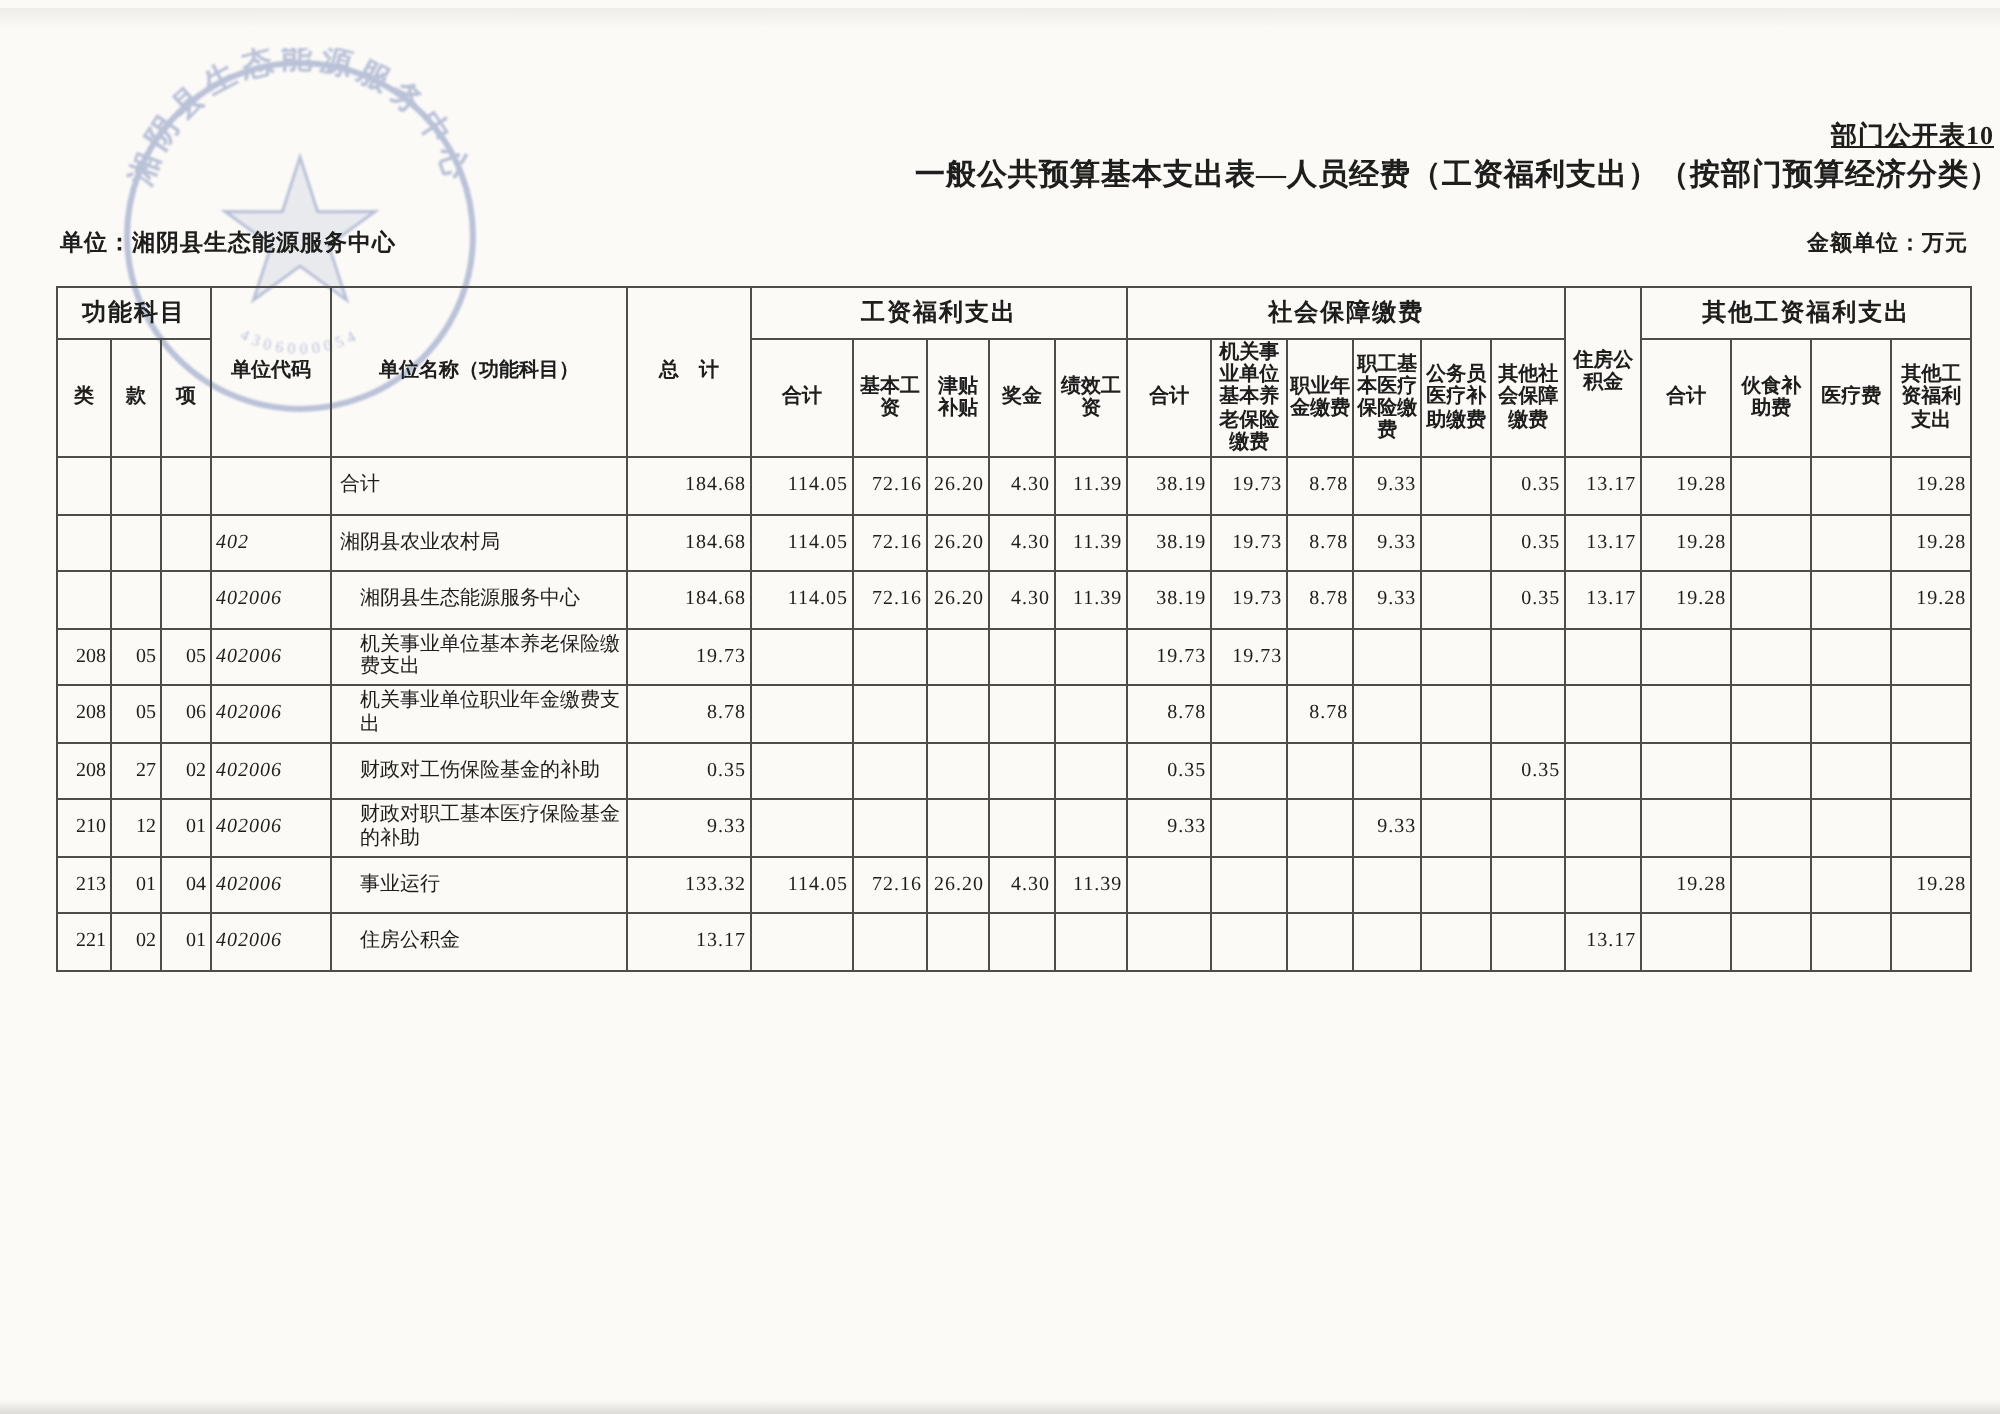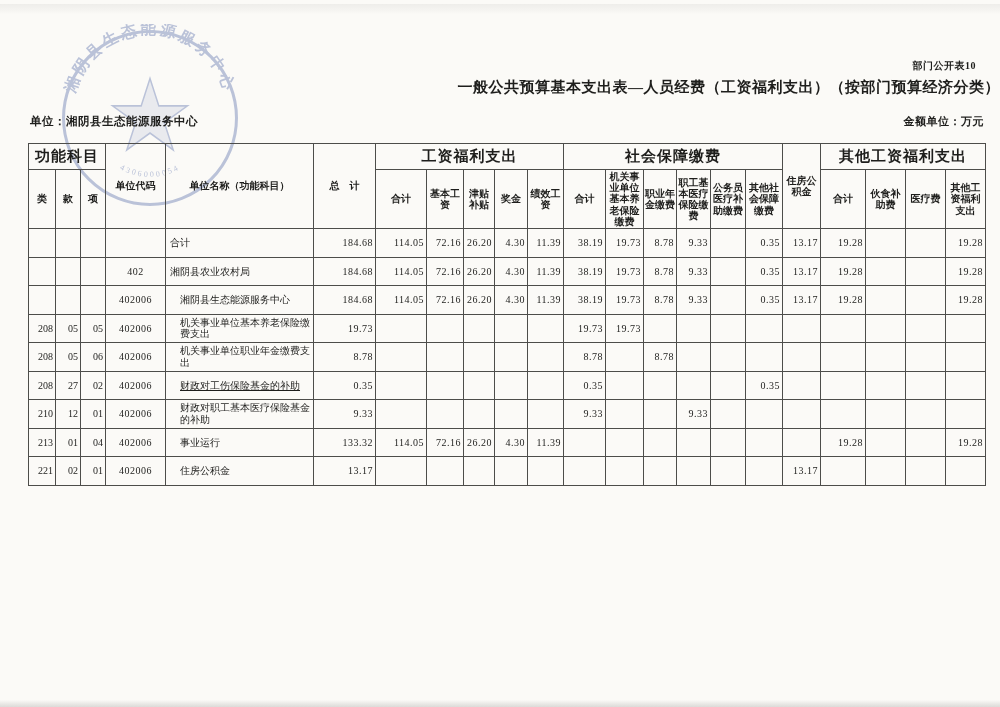--- a/index.html
+++ b/index.html
@@ -18,22 +18,22 @@
   .scan-edge-top {
     position: absolute; top: 4px; left: 0; right: 0; height: 10px;
     background: linear-gradient(180deg, #ecebe8 0%, #f4f3f0 60%, #fbfaf7 100%);
     opacity: .85;
   }
   .scan-edge-bottom {
     position: absolute; bottom: 0; left: 0; right: 0; height: 7px;
     background: linear-gradient(0deg, #dcdbd8 0%, #f1f0ed 70%, #fbfaf7 100%);
   }
   .doc-code {
-    position: absolute; top: 59px; right: 24px;
-    font-size: 10px; font-weight: bold; letter-spacing: .5px;
+    position: absolute; top: 59px; right: 3px;
+    font-size: 13px; font-weight: bold; letter-spacing: .5px; text-decoration: underline;
   }
   .title {
     position: absolute; top: 78px; left: 0; width: 100%;
     text-align: right;
     font-size: 15px; font-weight: bold; letter-spacing: .5px;
   }
   .meta-row {
     position: absolute; top: 114px; left: 30px; right: 16px;
     display: flex; justify-content: space-between; align-items: flex-end; gap: 12px;
   }
@@ -63,25 +63,25 @@
   }
   .budget thead th {
     font-weight: bold;
     text-align: center;
     font-size: 10px;
     line-height: 1.12;
     padding: 1px;
   }
   .budget thead tr.group-row { height: 26px; }
   .budget thead tr.sub-row   { height: 59px; }
-  .budget thead th.group-label { font-size: 15px; letter-spacing: 1px; }
+  .budget thead th.group-label { font-size: 12px; letter-spacing: 1px; }
   .budget tbody tr { height: 28.5px; }
   .budget tbody td { font-size: 10px; line-height: 1.15; padding: 1px 2px; }
   td.func-code-cell { text-align: right; }
-  td.unit-code-cell { text-align: center; letter-spacing: .5px; }
+  td.unit-code-cell { letter-spacing: .5px; font-style: italic; }
   td.unit-name-cell { text-align: left; }
   td.value-cell { text-align: right; padding-right: 4px; letter-spacing: .5px; }
 </style>
 </head>
 <body>
 
 <div class="page">
   <div class="scan-edge-top"></div>
   <div class="scan-edge-bottom"></div>
 
@@ -282,21 +282,21 @@
           <td class="value-cell"></td>
           <td class="value-cell"></td>
           <td class="value-cell"></td>
           <td class="value-cell"></td>
         </tr>
         <tr>
           <td class="func-code-cell">208</td>
           <td class="func-code-cell">27</td>
           <td class="func-code-cell">02</td>
           <td class="unit-code-cell">402006</td>
-          <td class="unit-name-cell" style="padding-left: 14px; text-decoration: underline;">财政对工伤保险基金的补助</td>
+          <td class="unit-name-cell" style="padding-left: 14px;">财政对工伤保险基金的补助</td>
           <td class="value-cell">0.35</td>
           <td class="value-cell"></td>
           <td class="value-cell"></td>
           <td class="value-cell"></td>
           <td class="value-cell"></td>
           <td class="value-cell"></td>
           <td class="value-cell">0.35</td>
           <td class="value-cell"></td>
           <td class="value-cell"></td>
           <td class="value-cell"></td>

